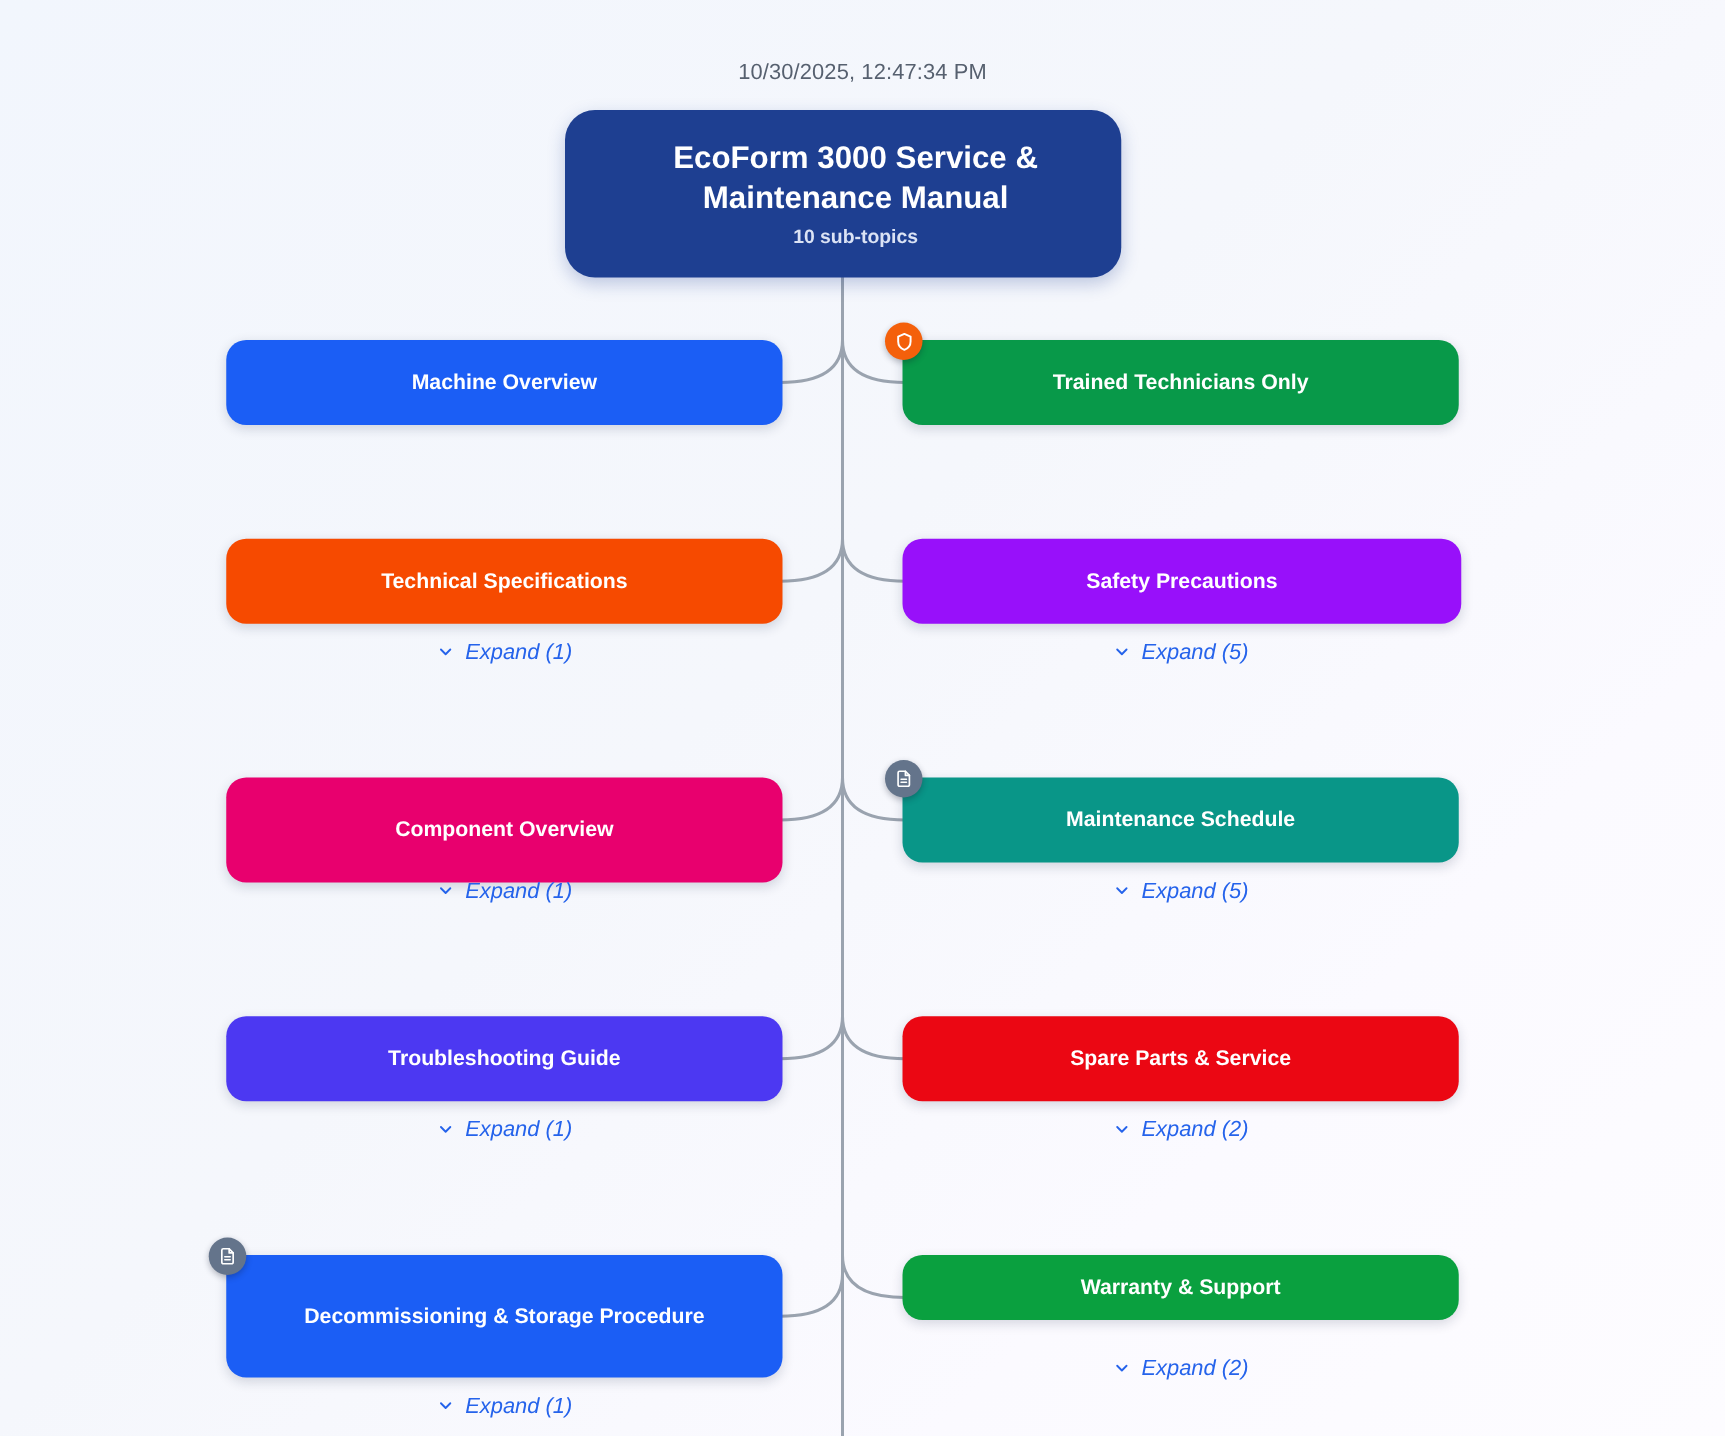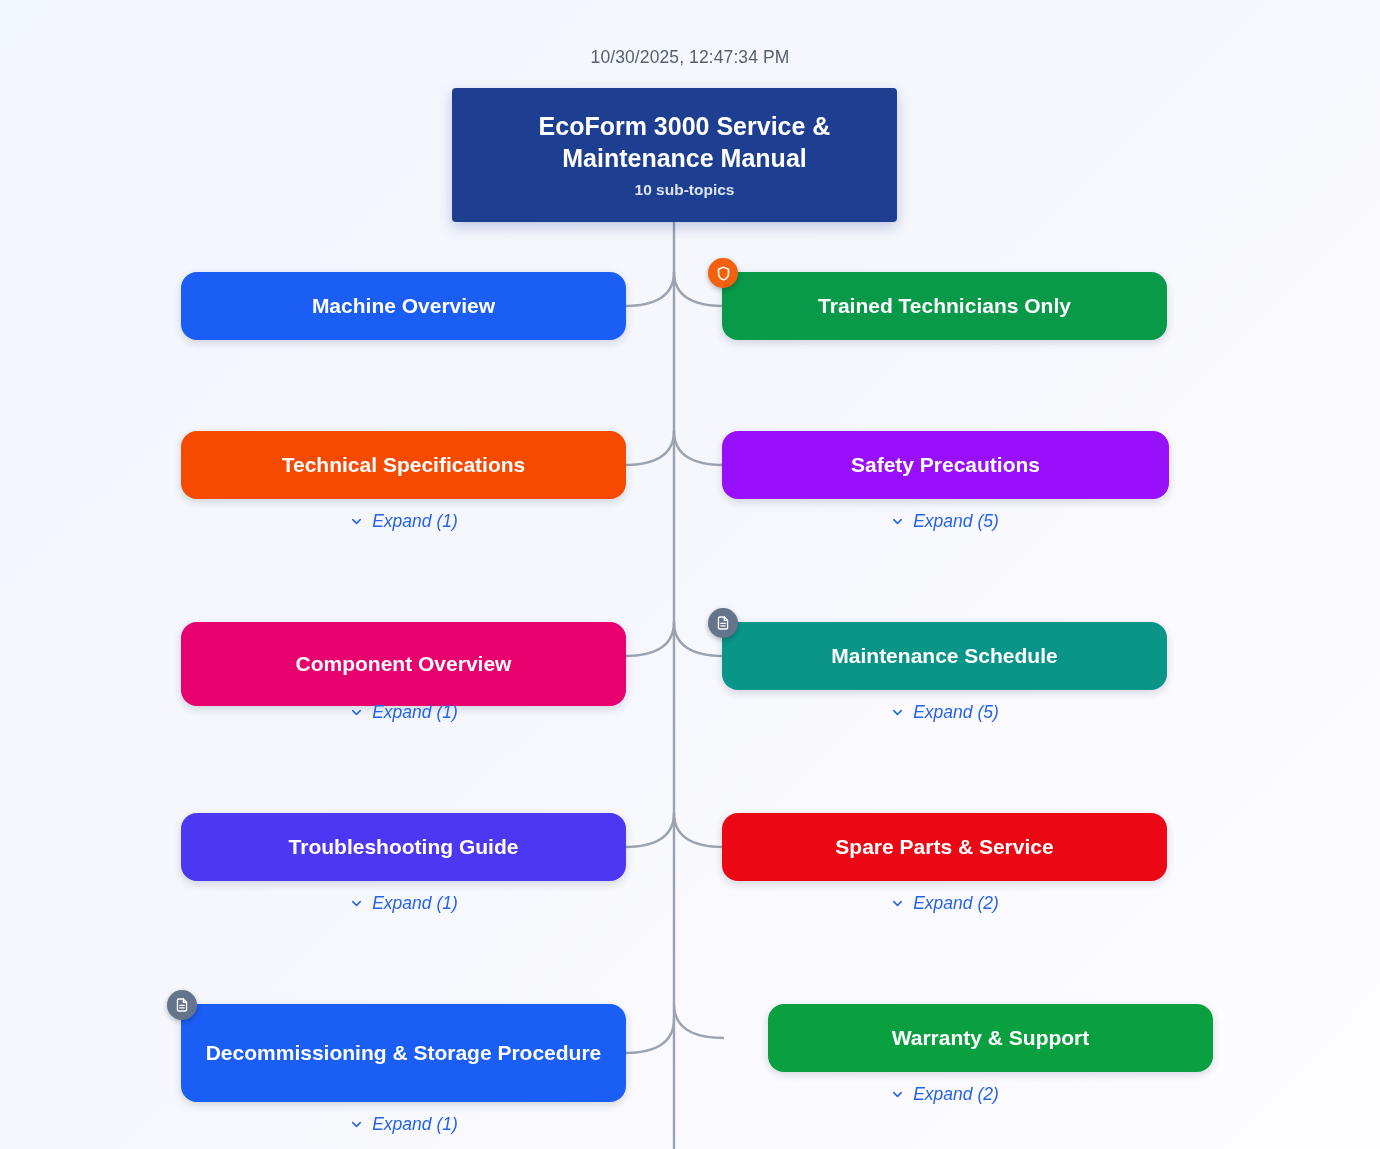--- a/index.html
+++ b/index.html
@@ -39,21 +39,21 @@
   }
 
   
   #root-node {
     position: absolute;
     left: 452px;
     top: 88px;
     width: 445px;
     height: 134px;
     background: #1e3f91;
-    border-radius: 4px;
+    border-radius: 24px;
     display: flex;
     flex-direction: column;
     align-items: center;
     justify-content: center;
     box-shadow: 0 5px 14px rgba(30,63,145,0.26);
     cursor: pointer;
     padding-left: 20px;
   }
   #root-title {
     color: #ffffff;
@@ -76,21 +76,21 @@
     border-radius: 16px;
     display: flex;
     align-items: center;
     justify-content: center;
     text-align: center;
     cursor: pointer;
     box-shadow: 0 3px 9px rgba(20,30,60,0.16);
   }
   .node-label {
     color: #ffffff;
-    font-size: 21px;
+    font-size: 17px;
     font-weight: bold;
     line-height: 1.27;
     padding: 0 16px;
     white-space: pre-line;
   }
 
   
   .badge {
     position: absolute;
     width: 30px;
@@ -241,21 +241,21 @@
       </svg>
     </div>
     <div class="expand" style="left: 181px; width: 445px; top: 1114px;">
       <span>
         <svg class="chev" width="15" height="15" viewBox="0 0 24 24" fill="none" stroke="#2563eb" stroke-width="2.4" stroke-linecap="round" stroke-linejoin="round">
           <polyline points="6 9 12 15 18 9"></polyline>
         </svg>
       </span>
       <span>Expand (1)</span>
     </div>
-    <div class="node" style="left: 722px; top: 1004px; width: 445px; height: 68px; background: rgb(10, 160, 63); margin-left: 46px;">
+    <div class="node" style="left: 722px; top: 1004px; width: 445px; height: 52px; background: rgb(10, 160, 63);">
       <div class="node-label">Warranty &amp; Support</div>
     </div>
     <div class="expand" style="left: 722px; width: 445px; top: 1084px;">
       <span>
         <svg class="chev" width="15" height="15" viewBox="0 0 24 24" fill="none" stroke="#2563eb" stroke-width="2.4" stroke-linecap="round" stroke-linejoin="round">
           <polyline points="6 9 12 15 18 9"></polyline>
         </svg>
       </span>
       <span>Expand (2)</span>
     </div>

